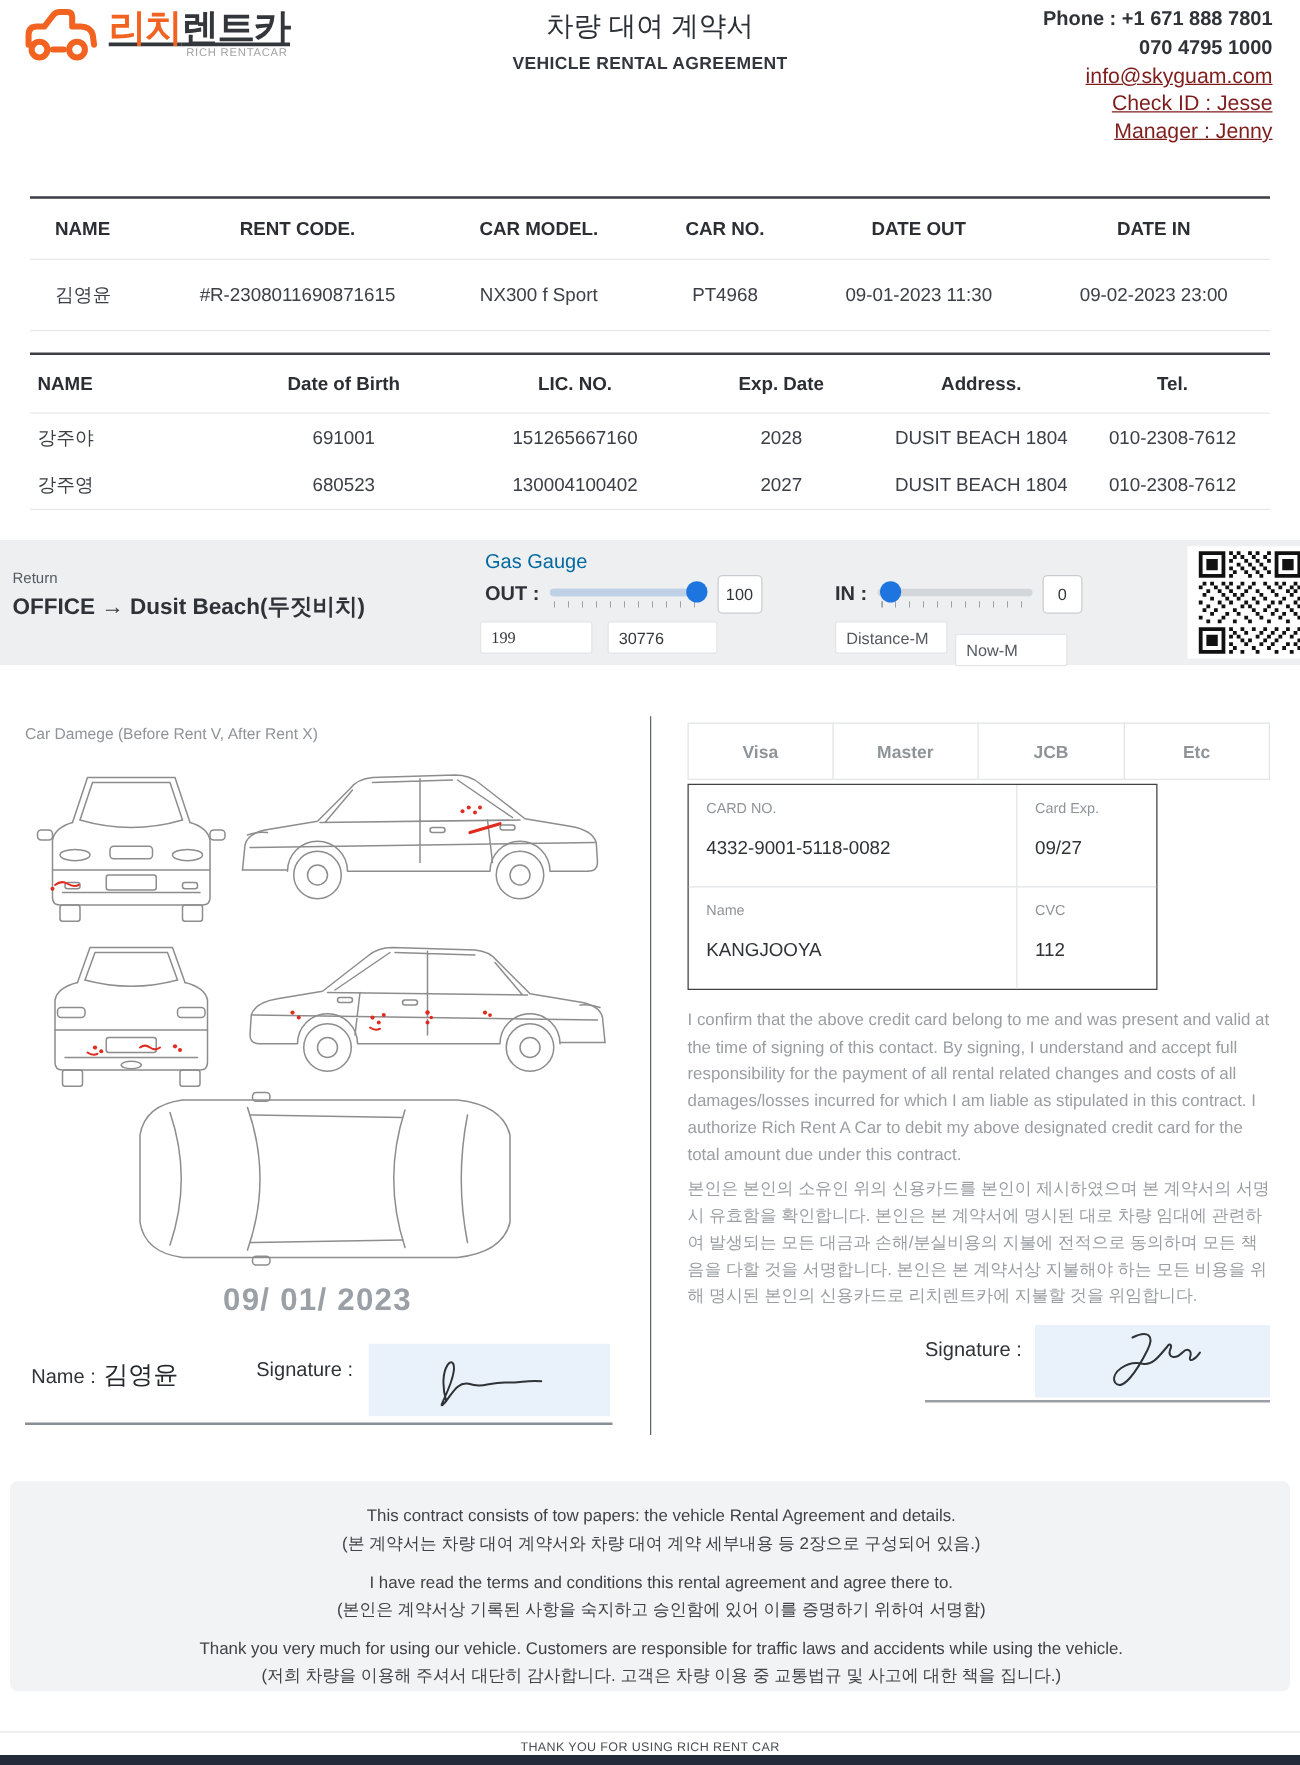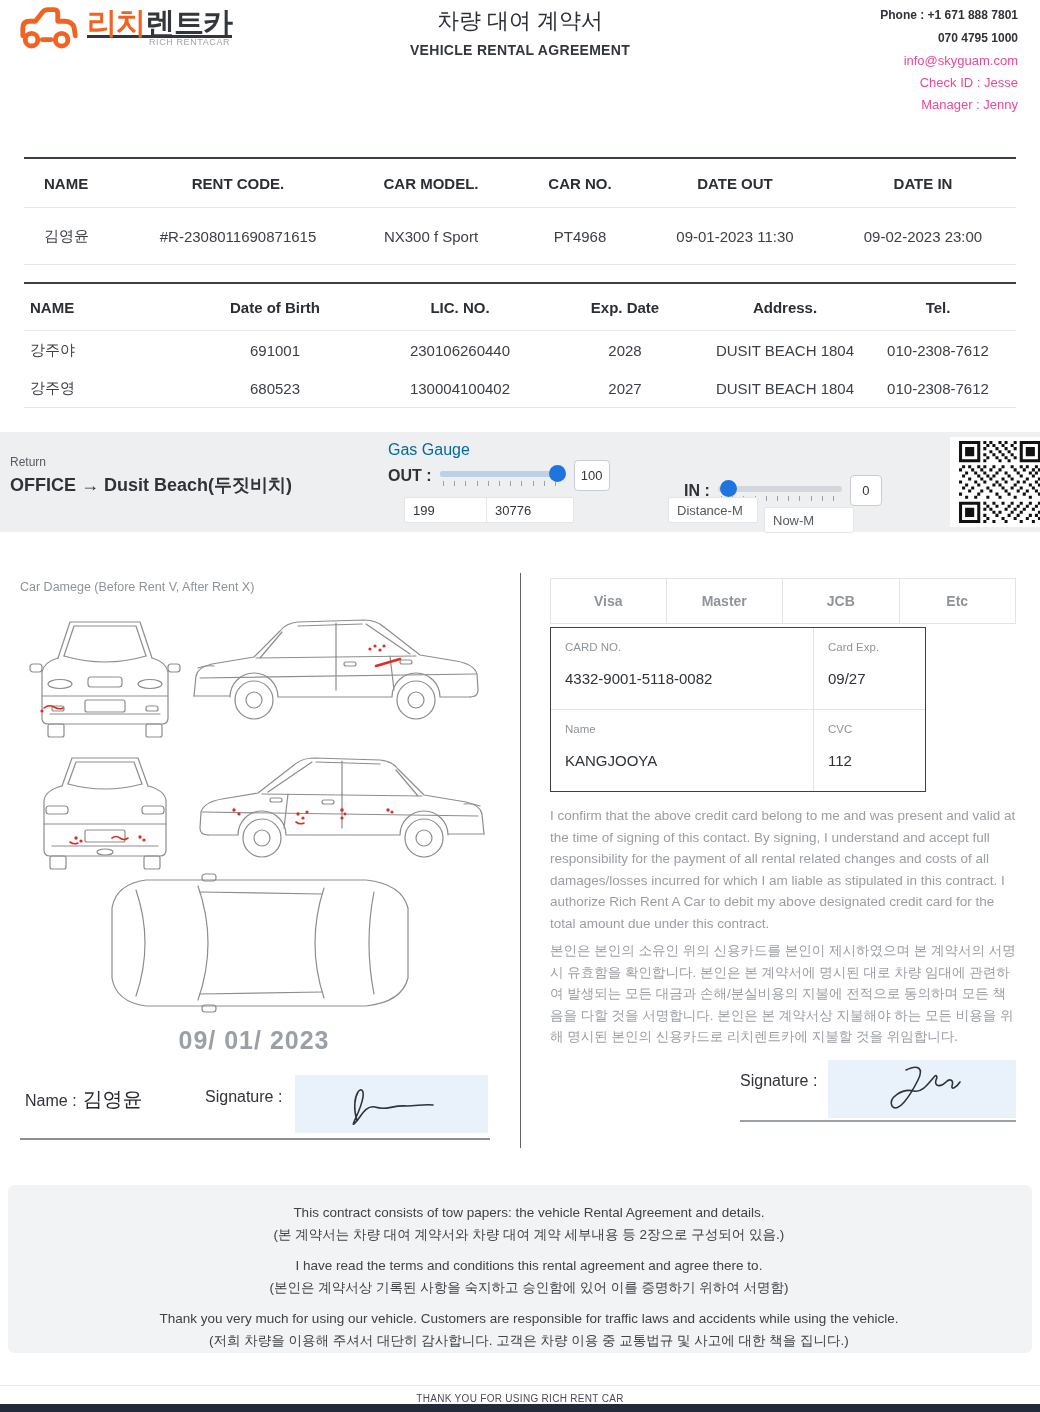--- a/index.html
+++ b/index.html
@@ -12,22 +12,22 @@
   
   .logo{left:18px;top:6px;display:flex;align-items:flex-start;gap:5px;}
   .logo-kr{font-size:30px;font-weight:800;letter-spacing:-1px;line-height:34px;text-decoration:underline;}
   .logo-kr .orange{color:#f26322;}
   .logo-kr .dark{color:#33363a;}
   .logo-sub{font-size:9px;color:#a3a3a3;letter-spacing:.6px;margin:-3px 0 0 62px;}
   .doc-title{left:0;right:0;top:6px;text-align:center;}
   .title-kr{font-size:22px;font-weight:500;color:#2b2f36;}
   .title-en{font-size:14px;font-weight:bold;color:#33373d;margin-top:6px;letter-spacing:.3px;}
   .contact{right:22px;top:4px;text-align:right;}
-  .c-strong{font-size:12px;font-weight:bold;color:#2f3237;line-height:23px;}
-  .c-line{font-size:13px;color:#ec4899;line-height:22px;}
+  .c-strong{font-size:16px;font-weight:bold;color:#2f3237;line-height:23px;}
+  .c-line{font-size:17px;color:#7f1d1d;line-height:22px;text-decoration:underline;}
 
   
   .dtable{left:24px;width:992px;border-top:2px solid #3a3f45;border-bottom:1px solid #e4e6e8;}
   .t1{top:157px;}
   .t2{top:282px;}
   .trow{display:grid;align-items:center;}
   .t1 .trow{grid-template-columns:110px 208px 178px 120px 190px 186px;}
   .t2 .trow{grid-template-columns:146px 210px 160px 170px 150px 156px;}
   .thead{border-bottom:1px solid #e6e8ea;font-weight:bold;color:#2b2e33;}
   .t1 .thead{height:48px;}
@@ -39,21 +39,21 @@
   .c-left{text-align:left;padding-left:20px;}
   .t2 .c-left{padding-left:6px;}
 
   
   .graybar{left:0;top:432px;width:1040px;height:100px;background:#edeff1;}
   .ret-label{left:10px;top:455px;font-size:12px;color:#565b61;}
   .ret-route{left:10px;top:473px;font-size:18px;font-weight:600;color:#2f3237;}
   .gas-label{left:388px;top:441px;font-size:16px;color:#0369a1;}
   .gauge-row{display:flex;align-items:center;}
   .g-out{left:388px;top:460px;}
-  .g-in{left:684px;top:460px;margin-top:15px;}
+  .g-in{left:668px;top:460px;}
   .g-name{font-size:16px;font-weight:bold;color:#2f3237;margin-right:8px;}
   .slider{position:relative;width:126px;height:24px;}
   .slider.small{width:124px;}
   .s-track{position:absolute;left:0;right:0;top:7px;height:6px;border-radius:3px;background:#d3d7db;}
   .s-fill{position:absolute;left:0;top:7px;height:6px;border-radius:3px;background:#bdd0e6;}
   .s-thumb{position:absolute;top:1px;width:17px;height:17px;border-radius:50%;background:#1f75e0;}
   .s-ticks{position:absolute;left:3px;right:3px;top:17px;height:5px;
     background:repeating-linear-gradient(90deg,#9aa0a6 0 1px,transparent 1px 11.2px);}
   .g-box{width:34px;height:29px;margin-left:8px;background:#fff;border:1px solid #c9cdd1;border-radius:4px;
     line-height:29px;text-align:center;font-size:13px;color:#33363a;}
@@ -154,21 +154,21 @@
     <div class="cell c-left">NAME</div>
     <div class="cell">Date of Birth</div>
     <div class="cell">LIC. NO.</div>
     <div class="cell">Exp. Date</div>
     <div class="cell">Address.</div>
     <div class="cell">Tel.</div>
   </div>
   <div class="trow tdata">
     <div class="cell c-left">강주야</div>
     <div class="cell">691001</div>
-    <div class="cell">230106260440</div>
+    <div class="cell">151265667160</div>
     <div class="cell">2028</div>
     <div class="cell">DUSIT BEACH 1804</div>
     <div class="cell">010-2308-7612</div>
   </div>
   <div class="trow tdata">
     <div class="cell c-left">강주영</div>
     <div class="cell">680523</div>
     <div class="cell">130004100402</div>
     <div class="cell">2027</div>
     <div class="cell">DUSIT BEACH 1804</div>
@@ -184,21 +184,21 @@
 <div class="abs gauge-row g-out">
   <span class="g-name">OUT :</span>
   <div class="slider">
     <div class="s-track"></div>
     <div class="s-fill" style="width:118px;"></div>
     <div class="s-ticks"></div>
     <div class="s-thumb" style="left:109px;"></div>
   </div>
   <div class="g-box">100</div>
 </div>
-<input class="abs field" style="left: 404px; top: 497px; width: 90px;" value="199">
+<input class="abs field" style="left: 384px; top: 497px; width: 90px; font-family: Liberation Serif, serif;" value="199">
 <input class="abs field" style="left: 486px; top: 497px; width: 88px;" value="30776">
 
 <div class="abs gauge-row g-in">
   <span class="g-name">IN :</span>
   <div class="slider small">
     <div class="s-track"></div>
     <div class="s-ticks"></div>
     <div class="s-thumb" style="left:2px;"></div>
   </div>
   <div class="g-box" style="width:30px;">0</div>

